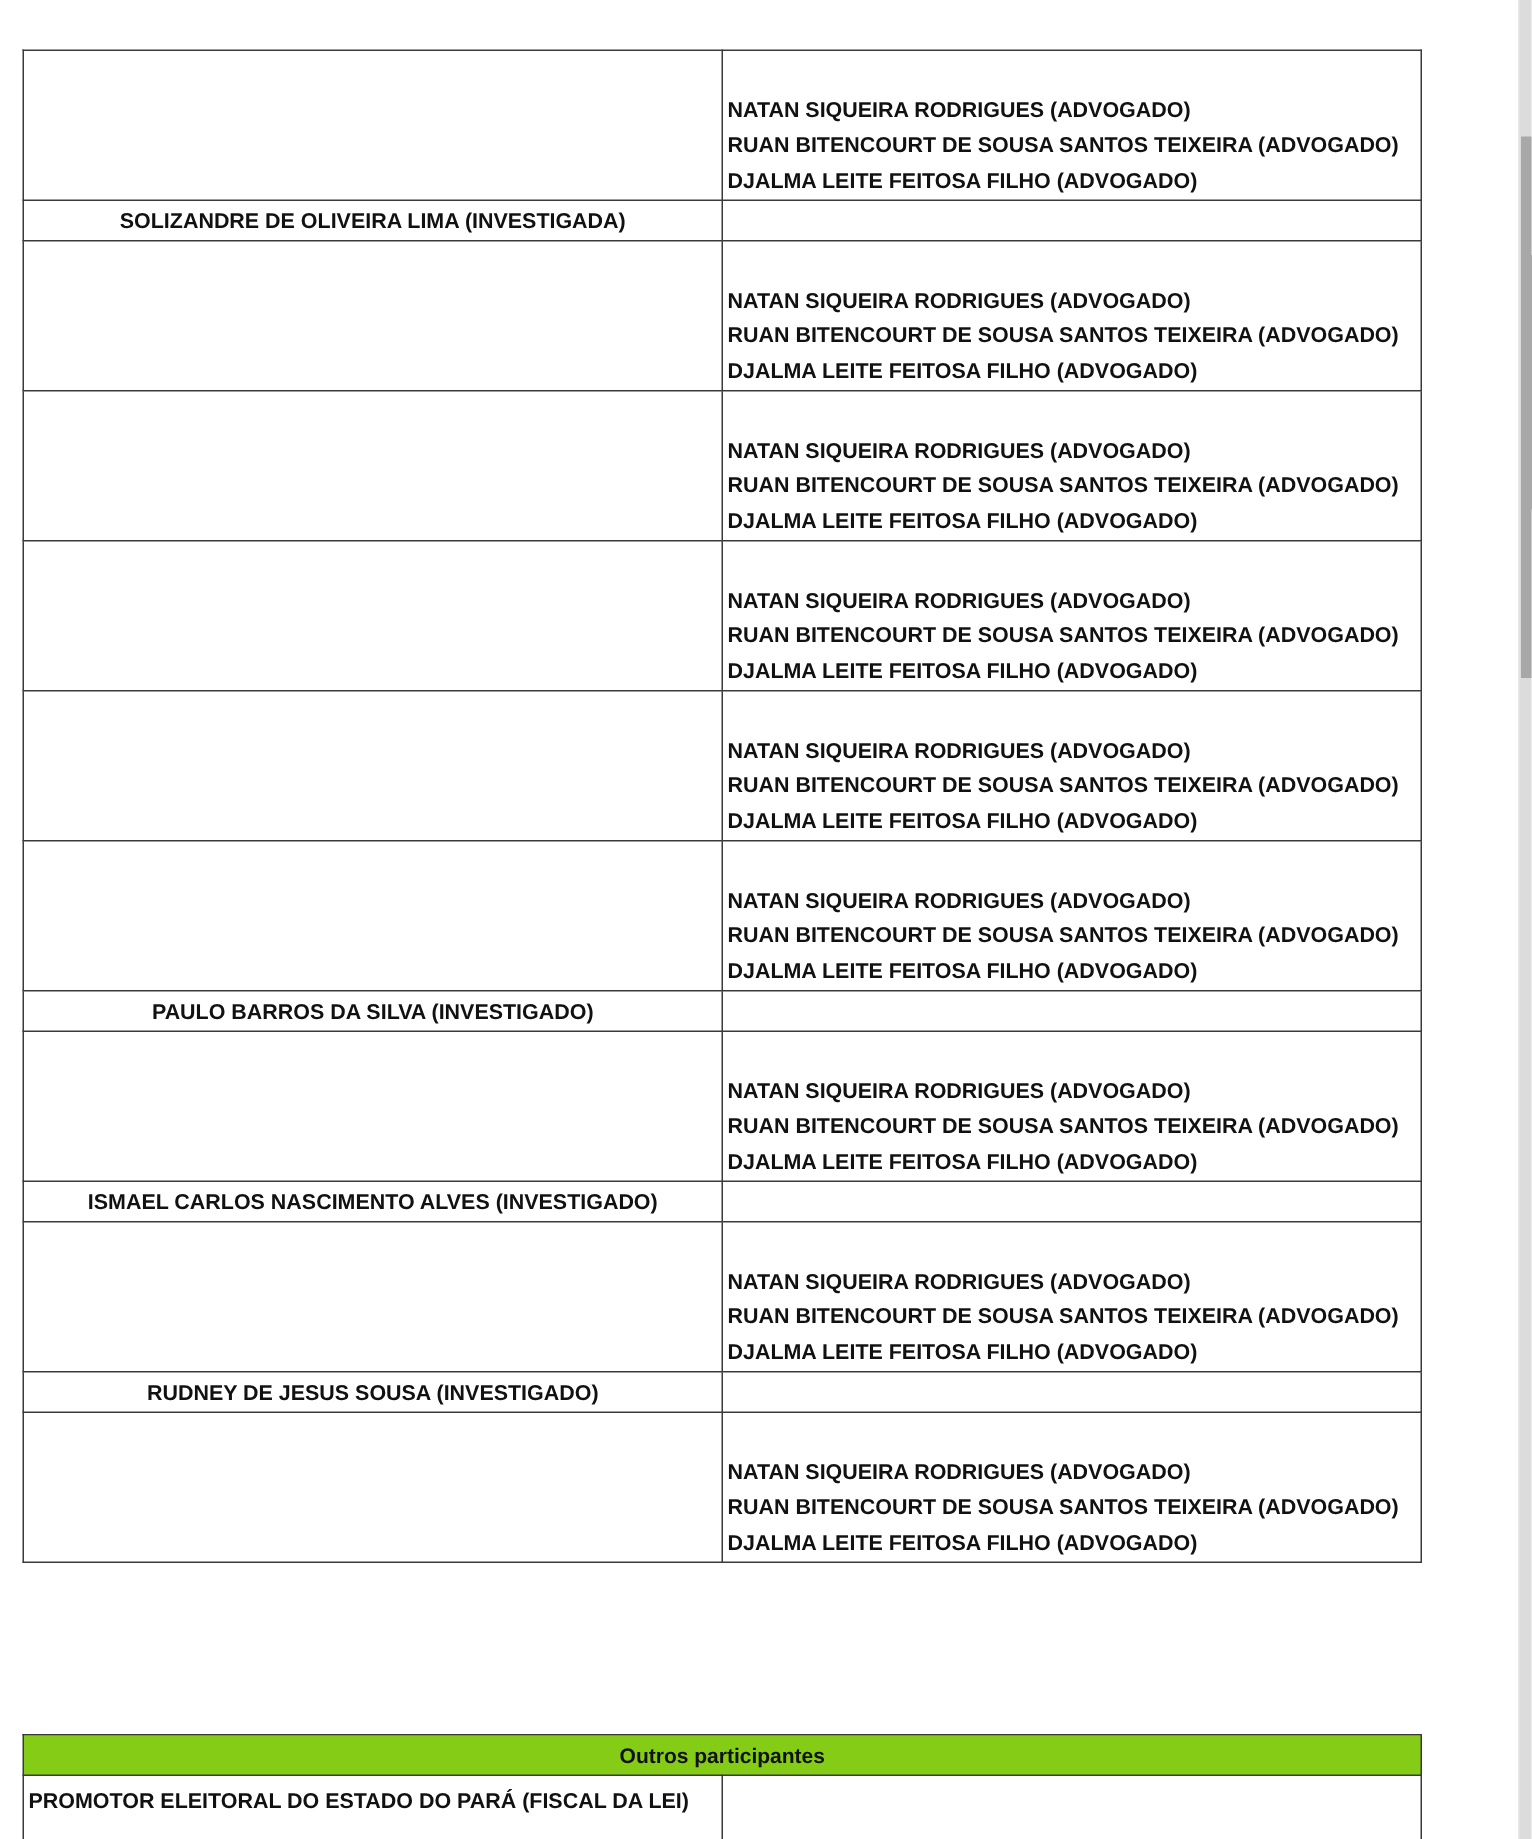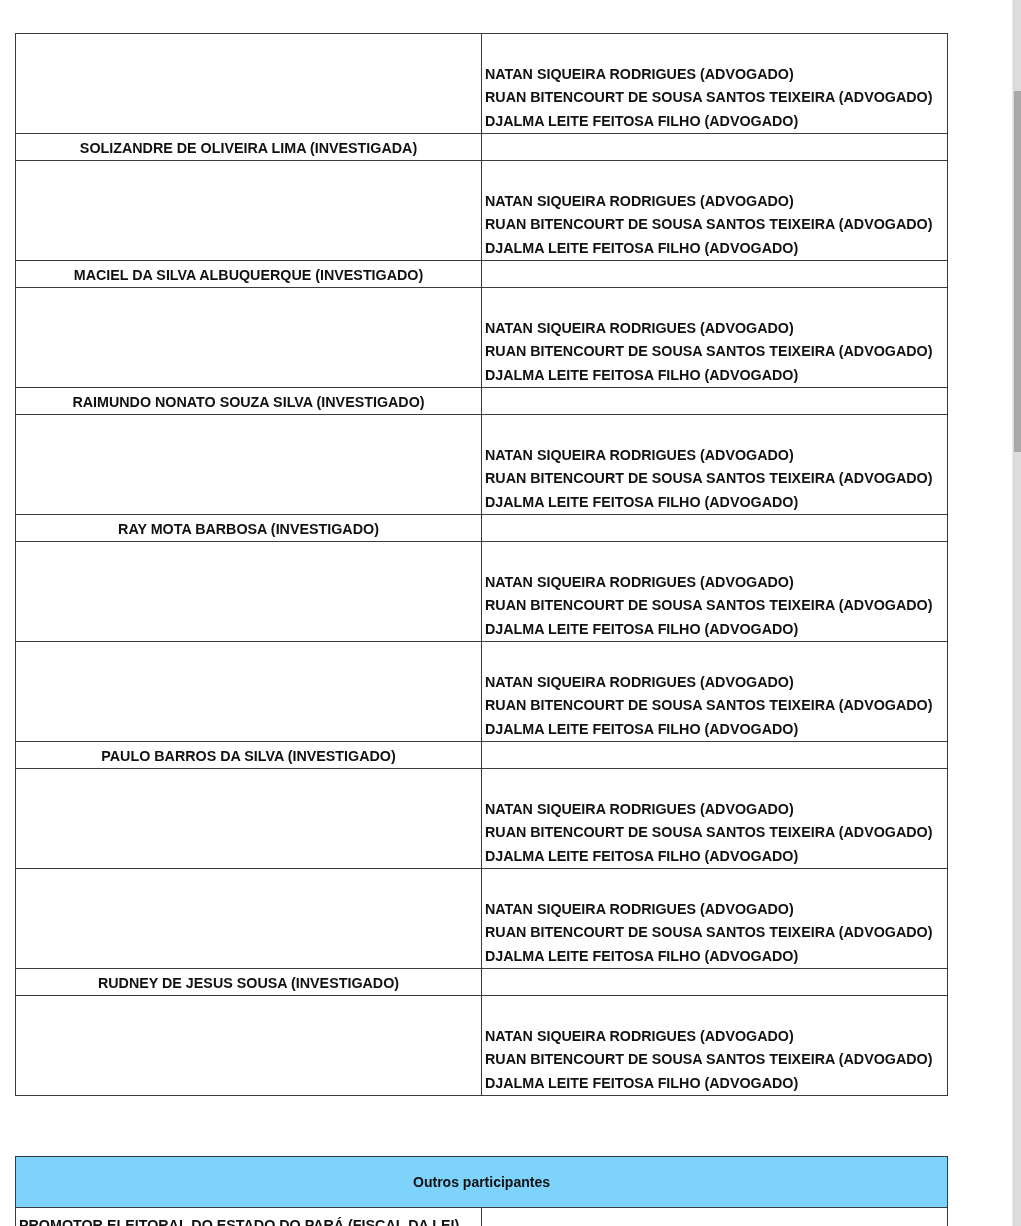--- a/index.html
+++ b/index.html
@@ -21,22 +21,22 @@
     vertical-align: bottom; overflow: hidden;
   }
   table.parts col.c1 { width: 466px; }
   table.parts col.c2 { width: 466px; }
   #t1 { top: 33px; }
   tr.adv td { height: 99px; }
   tr.inv td { height: 26px; text-align: center; }
   .lawyer-line { display: block; }
   #t2 { top: 1156px; }
   #t2 th {
-    background: #7dd3fc; border: 1px solid #3a3a3a;
-    font-size: 14px; font-weight: bold; height: 26px; padding: 12px;
+    background: #84cc16; border: 1px solid #3a3a3a;
+    font-size: 14px; font-weight: bold; height: 26px; padding: 0;
     text-align: center;
   }
   #t2 td { height: 60px; vertical-align: top; padding-top: 6px; }
   .scrollbar {
     position: absolute; left: 1012px; top: 0; width: 9px; height: 1226px;
     background: #dcdcdc; border-left: 1px solid #e8e8e8;
   }
   .scroll-thumb {
     position: absolute; left: 1px; top: 91px; width: 8px; height: 361px;
     background: #a8a8a8;
@@ -65,47 +65,35 @@
           <td></td>
         </tr>
         <tr class="adv">
           <td></td>
           <td>
             <span class="lawyer-line">NATAN SIQUEIRA RODRIGUES (ADVOGADO)</span>
             <span class="lawyer-line">RUAN BITENCOURT DE SOUSA SANTOS TEIXEIRA (ADVOGADO)</span>
             <span class="lawyer-line">DJALMA LEITE FEITOSA FILHO (ADVOGADO)</span>
           </td>
         </tr>
-        <tr class="inv">
-          <td>MACIEL DA SILVA ALBUQUERQUE (INVESTIGADO)</td>
+        <tr class="adv">
           <td></td>
+          <td>
+            <span class="lawyer-line">NATAN SIQUEIRA RODRIGUES (ADVOGADO)</span>
+            <span class="lawyer-line">RUAN BITENCOURT DE SOUSA SANTOS TEIXEIRA (ADVOGADO)</span>
+            <span class="lawyer-line">DJALMA LEITE FEITOSA FILHO (ADVOGADO)</span>
+          </td>
         </tr>
         <tr class="adv">
           <td></td>
           <td>
             <span class="lawyer-line">NATAN SIQUEIRA RODRIGUES (ADVOGADO)</span>
             <span class="lawyer-line">RUAN BITENCOURT DE SOUSA SANTOS TEIXEIRA (ADVOGADO)</span>
             <span class="lawyer-line">DJALMA LEITE FEITOSA FILHO (ADVOGADO)</span>
           </td>
-        </tr>
-        <tr class="inv">
-          <td>RAIMUNDO NONATO SOUZA SILVA (INVESTIGADO)</td>
-          <td></td>
-        </tr>
-        <tr class="adv">
-          <td></td>
-          <td>
-            <span class="lawyer-line">NATAN SIQUEIRA RODRIGUES (ADVOGADO)</span>
-            <span class="lawyer-line">RUAN BITENCOURT DE SOUSA SANTOS TEIXEIRA (ADVOGADO)</span>
-            <span class="lawyer-line">DJALMA LEITE FEITOSA FILHO (ADVOGADO)</span>
-          </td>
-        </tr>
-        <tr class="inv">
-          <td>RAY MOTA BARBOSA (INVESTIGADO)</td>
-          <td></td>
         </tr>
         <tr class="adv">
           <td></td>
           <td>
             <span class="lawyer-line">NATAN SIQUEIRA RODRIGUES (ADVOGADO)</span>
             <span class="lawyer-line">RUAN BITENCOURT DE SOUSA SANTOS TEIXEIRA (ADVOGADO)</span>
             <span class="lawyer-line">DJALMA LEITE FEITOSA FILHO (ADVOGADO)</span>
           </td>
         </tr>
         <tr class="adv">
@@ -120,20 +108,24 @@
           <td>PAULO BARROS DA SILVA (INVESTIGADO)</td>
           <td></td>
         </tr>
         <tr class="adv">
           <td></td>
           <td>
             <span class="lawyer-line">NATAN SIQUEIRA RODRIGUES (ADVOGADO)</span>
             <span class="lawyer-line">RUAN BITENCOURT DE SOUSA SANTOS TEIXEIRA (ADVOGADO)</span>
             <span class="lawyer-line">DJALMA LEITE FEITOSA FILHO (ADVOGADO)</span>
           </td>
+        </tr>
+        <tr class="inv">
+          <td>ISMAEL CARLOS NASCIMENTO ALVES (INVESTIGADO)</td>
+          <td></td>
         </tr>
         <tr class="adv">
           <td></td>
           <td>
             <span class="lawyer-line">NATAN SIQUEIRA RODRIGUES (ADVOGADO)</span>
             <span class="lawyer-line">RUAN BITENCOURT DE SOUSA SANTOS TEIXEIRA (ADVOGADO)</span>
             <span class="lawyer-line">DJALMA LEITE FEITOSA FILHO (ADVOGADO)</span>
           </td>
         </tr>
         <tr class="inv">

